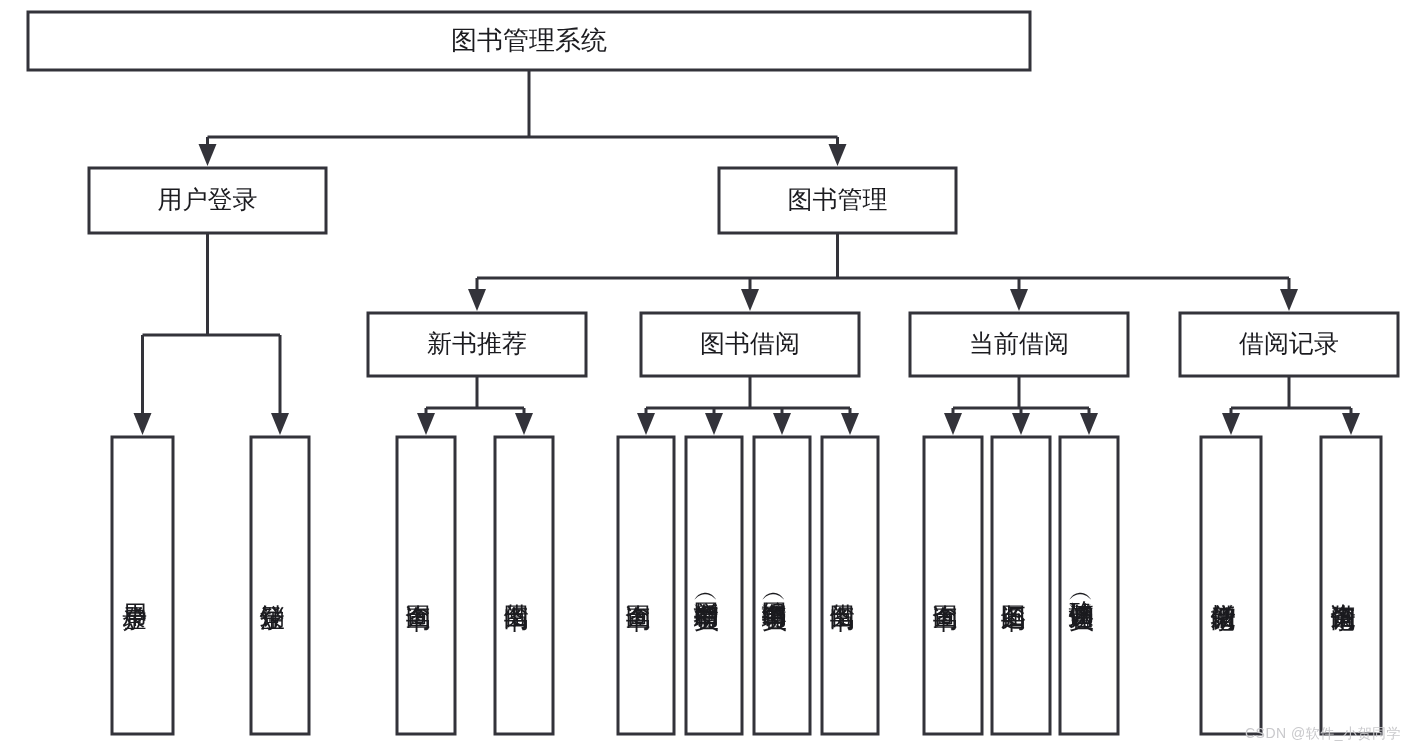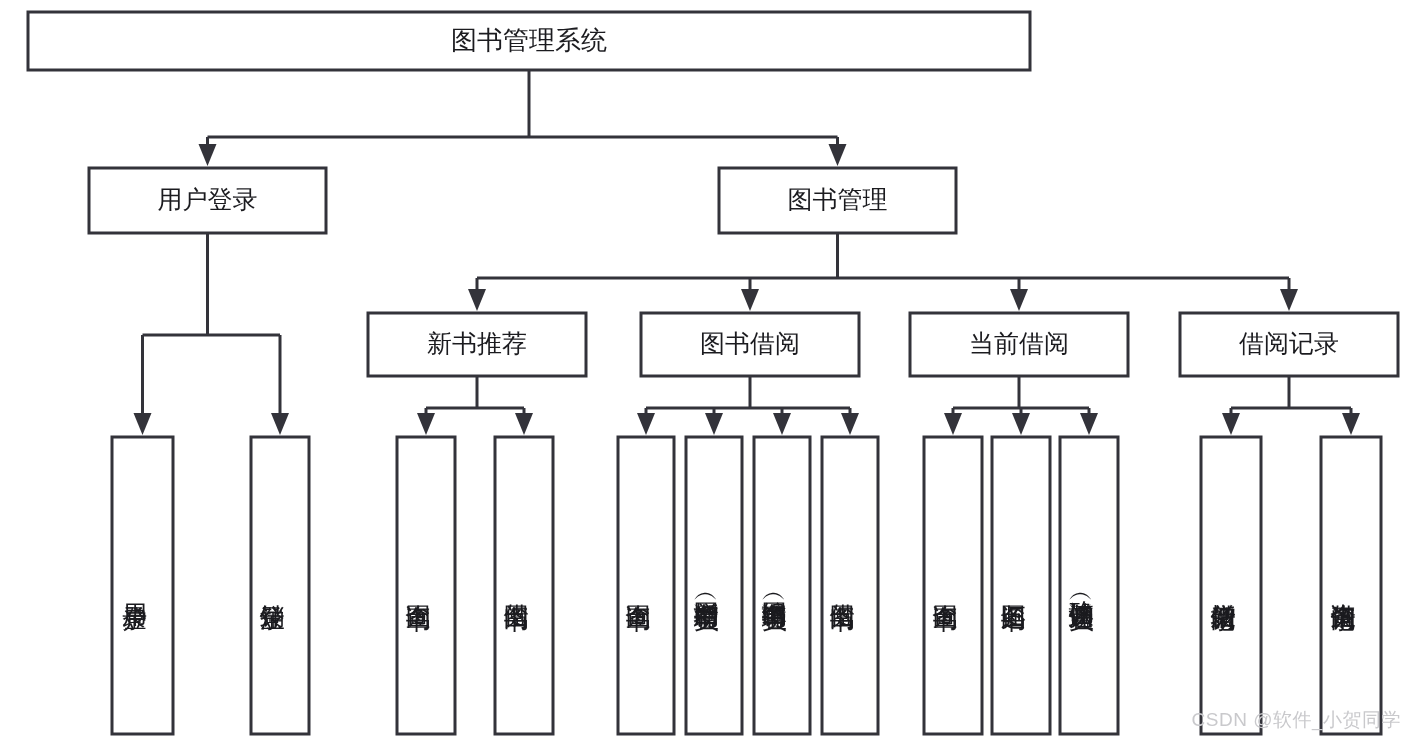--- a/index.html
+++ b/index.html
@@ -65,23 +65,23 @@
     line-height: 1.18;
     color: #1b1b1f;
     letter-spacing: 1px;
     text-align: center;
     white-space: nowrap;
     pointer-events: none;
   }
   #watermark {
     position: absolute;
     right: 12px;
-    bottom: 14px;
-    font-family: "Liberation Sans", "DejaVu Sans", sans-serif;
-    font-size: 19px;
+    bottom: 4px;
+    font-family: "Liberation Sans", "DejaVu Sans", sans-serif;
+    font-size: 14px;
     color: #c9c9cc;
     letter-spacing: 0.5px;
     white-space: nowrap;
   }
 </style>
 </head>
 <body>
 
 <div id="diagram-root">
   <svg id="flow" viewBox="0 0 1405 747">

